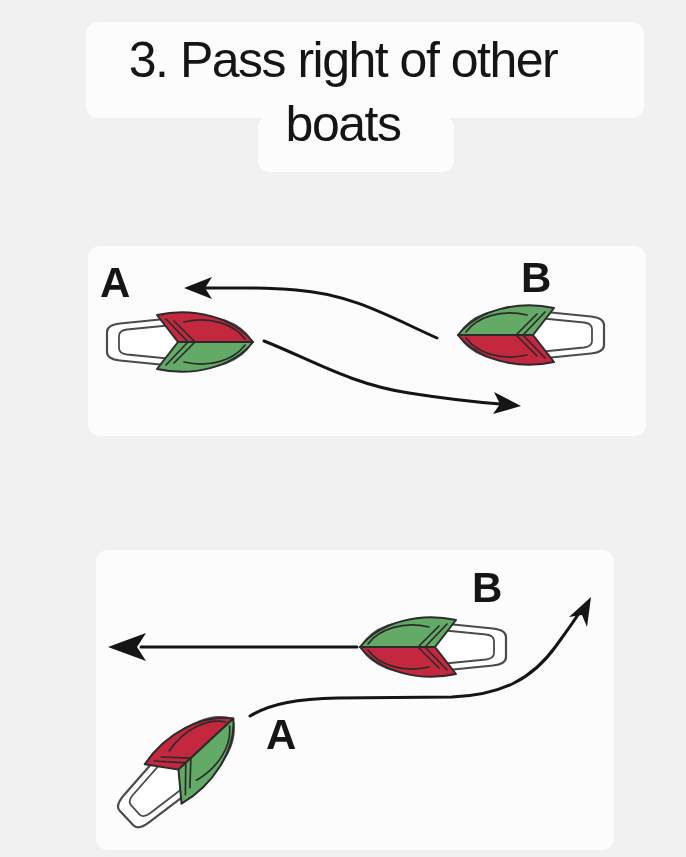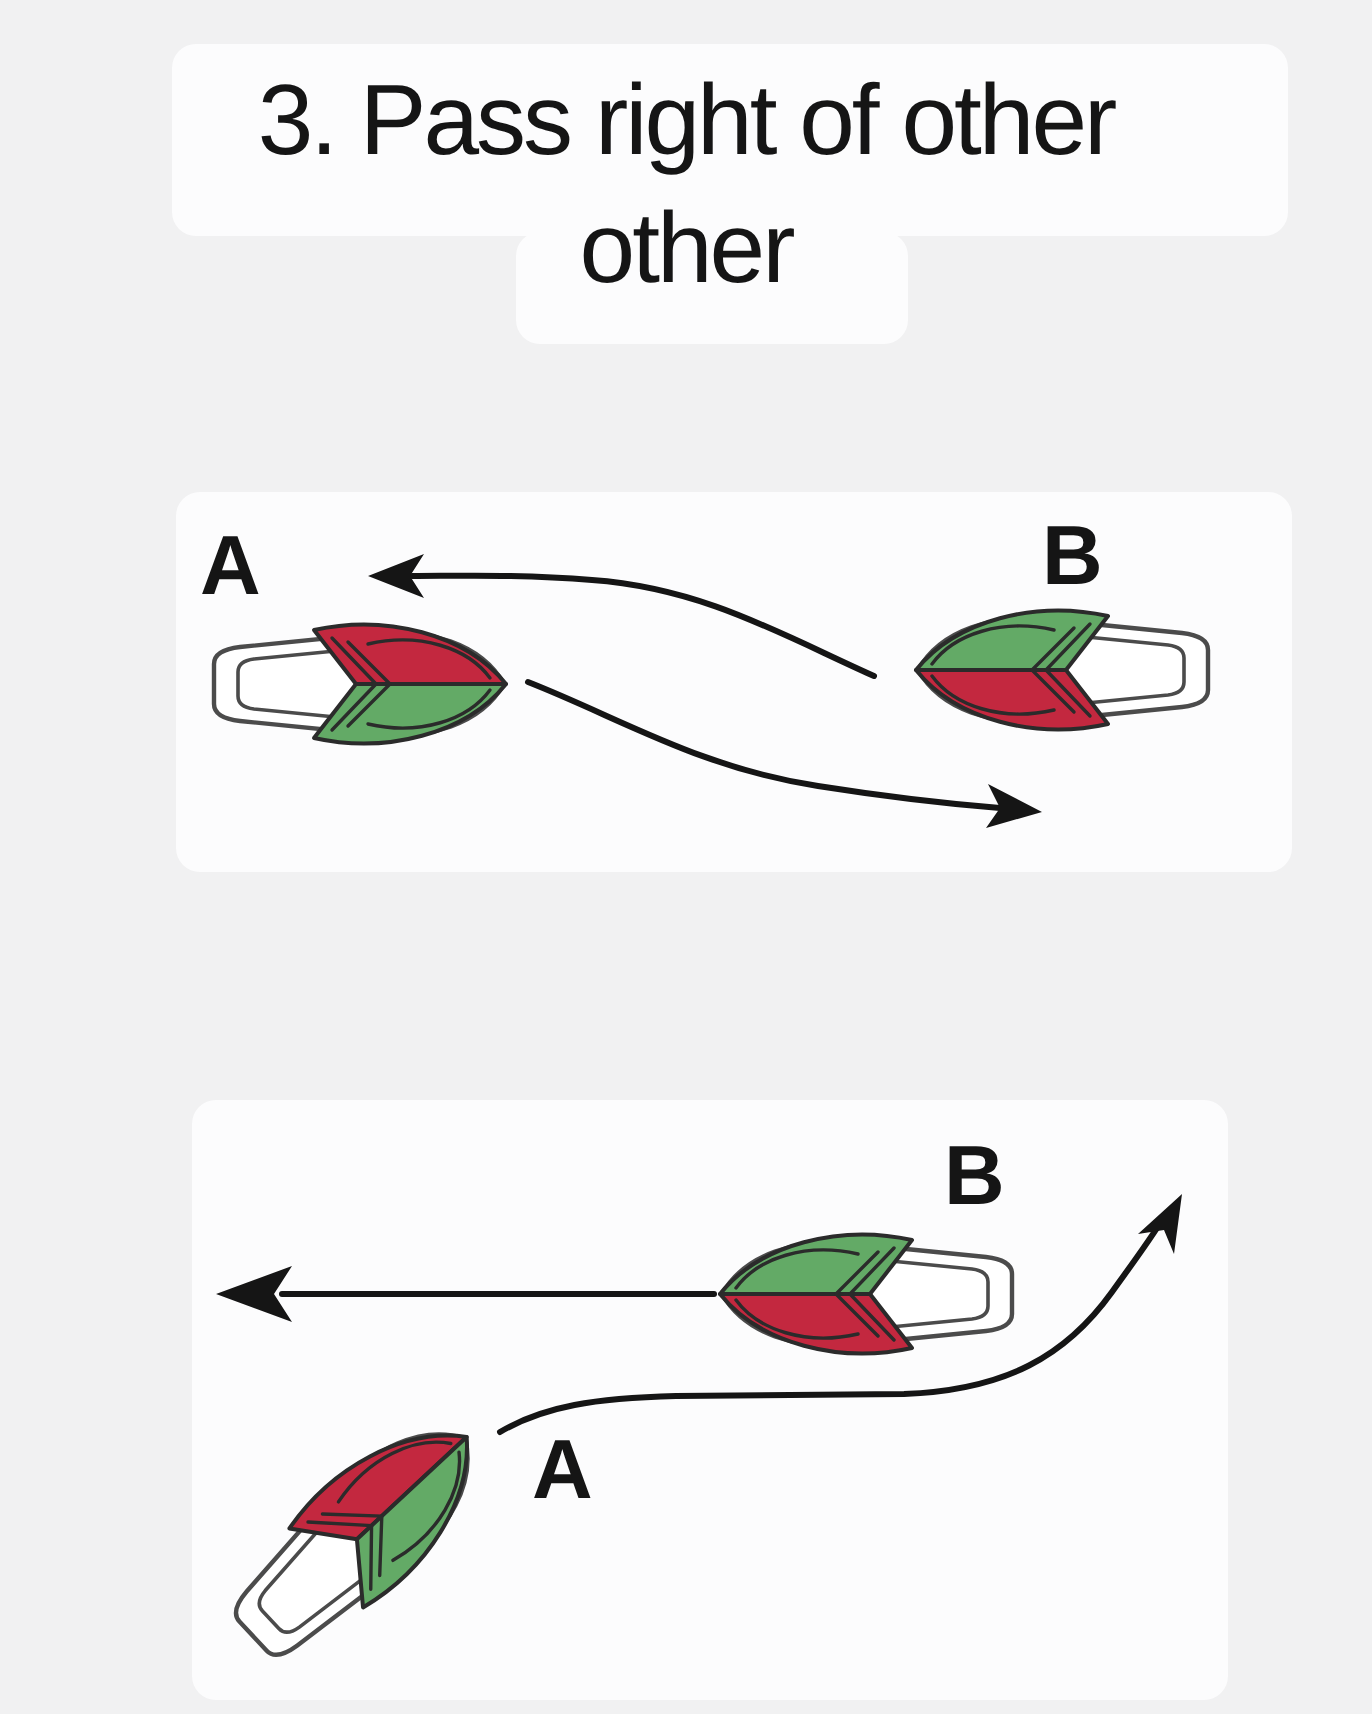--- a/index.html
+++ b/index.html
@@ -73,21 +73,21 @@
 
 <div class="page">
 
   <div class="panel tp1"></div>
   <div class="panel tp2"></div>
   <div class="panel dp1"></div>
   <div class="panel dp2"></div>
 
   <h1 class="title">
     <span class="tline">3. Pass right of other</span>
-    <span class="tline">other</span>
+    <span class="tline">boats</span>
   </h1>
 
   <svg class="dsvg svg1" width="580" height="185" viewBox="80 250 580 185">
     <defs>
 
       <g id="boat">
         <path class="hull" d="M 156 34 C 144 13 118 7 94 8.5 L 24 15.5 Q 11 17 11 24 L 11 44 Q 11 51 24 52.5 L 94 59.5 C 118 61 144 55 156 34 Z"></path>
         <path class="gunwale" d="M 97 15 L 31 21.5 Q 23 22.5 23 28 L 23 40 Q 23 45.5 31 46.5 L 97 53"></path>
         <path class="bow-red" d="M 82 34 L 61 7 C 97 -1 137 9 157 34 Z"></path>
         <path class="bow-green" d="M 82 34 L 61 61 C 97 69 137 59 157 34 Z"></path>

